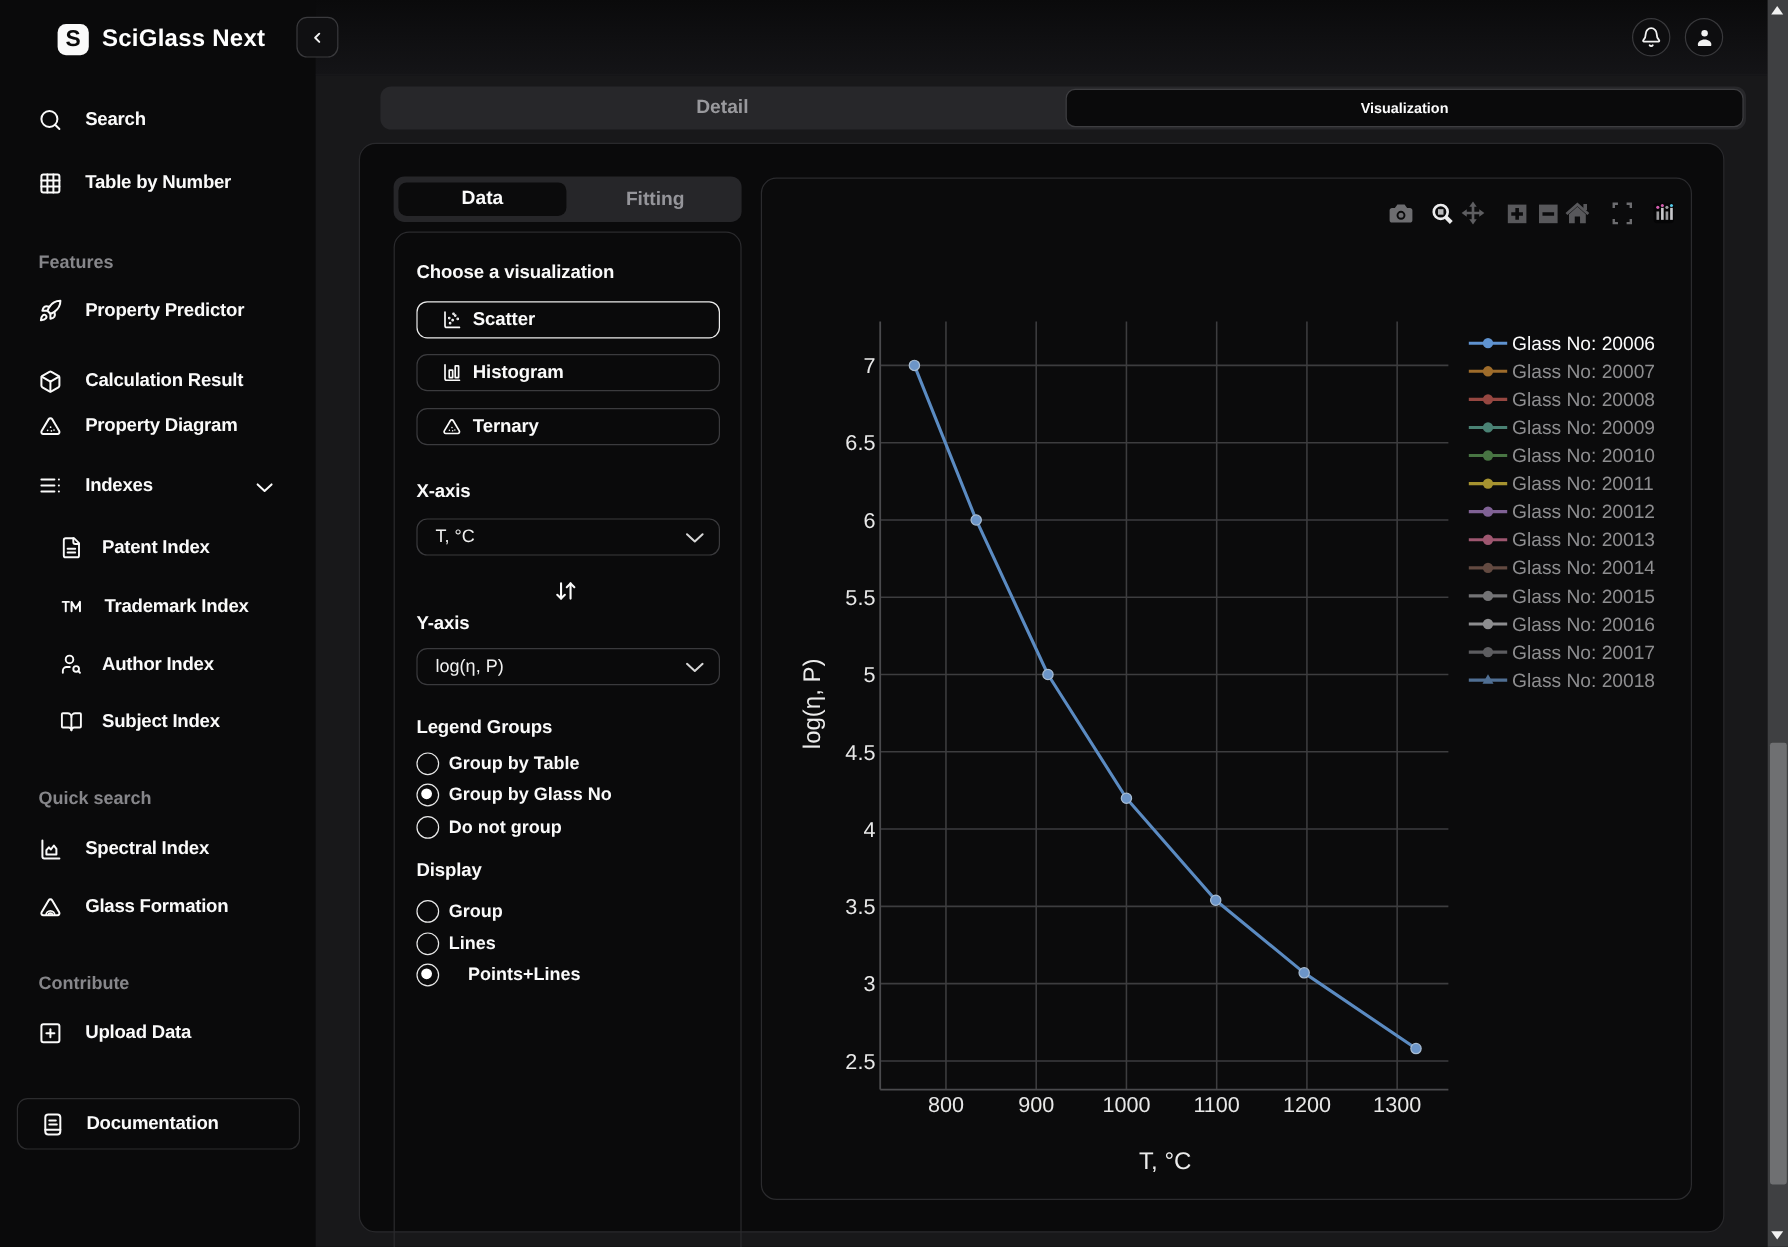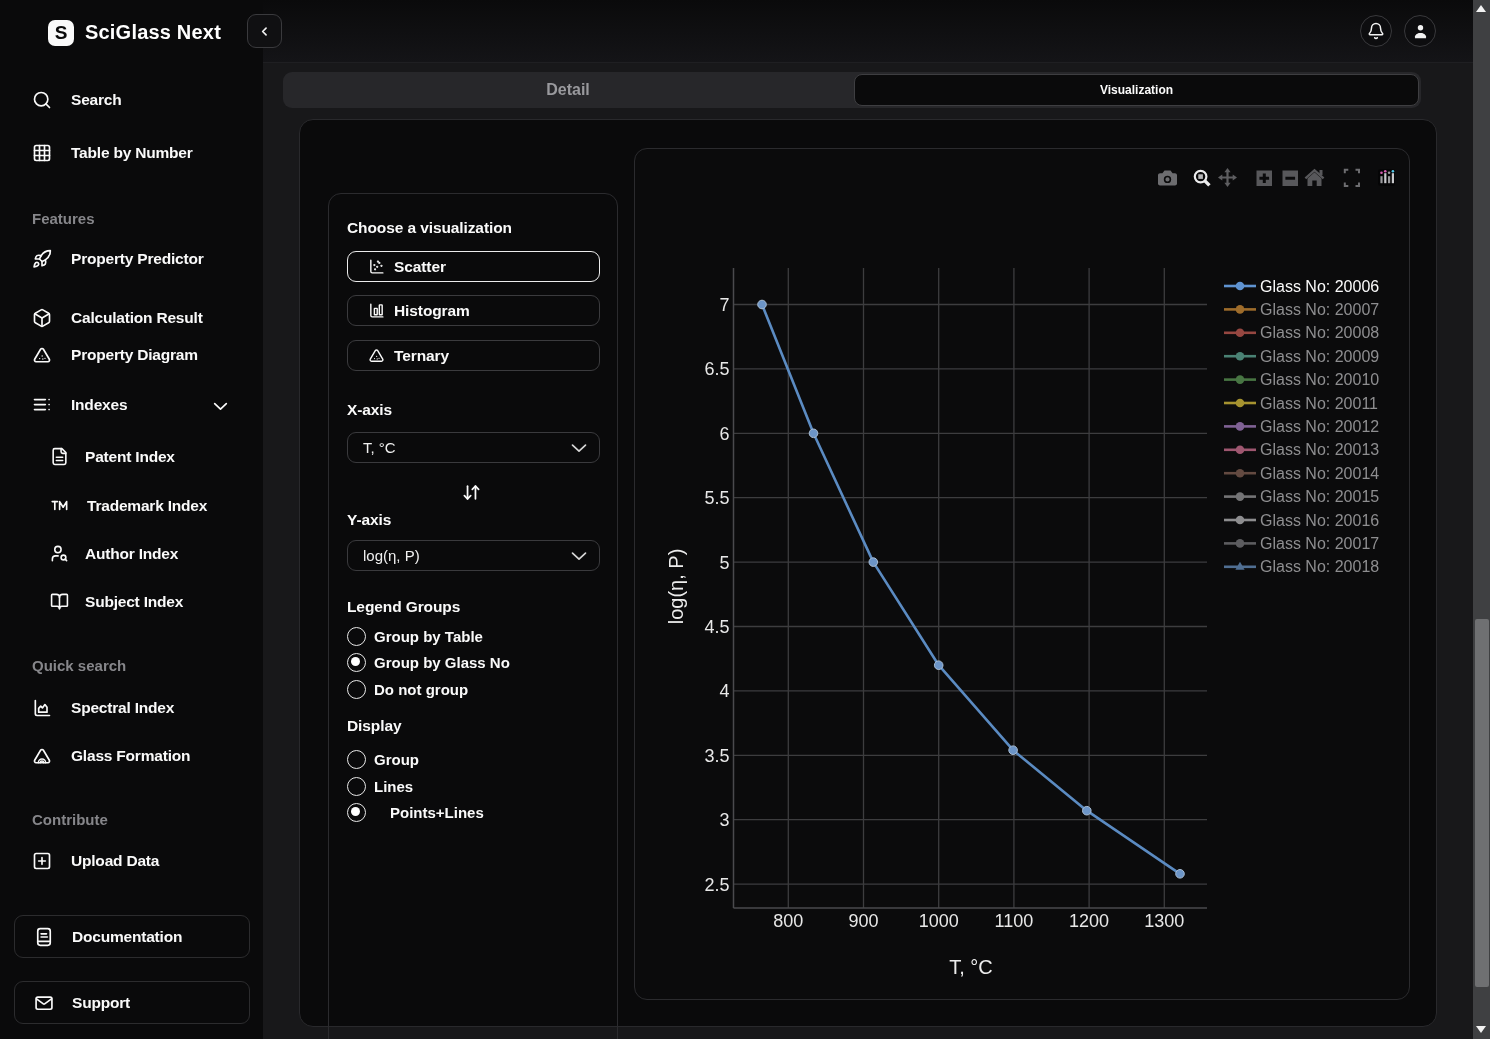--- a/index.html
+++ b/index.html
@@ -26,21 +26,21 @@
   .subrow .t { margin-left:16px; }
   .slabel { position:absolute; left:32px; font-size:15px; font-weight:600; color:#86868a; }
   .botbtn { position:absolute; left:14px; width:236px; height:43px; border:1px solid #2c2c2e; border-radius:9px; display:flex; align-items:center; padding-left:19px; }
   .botbtn .t { margin-left:18px; font-size:15.5px; font-weight:700; letter-spacing:-0.2px; color:#fafafa; }
   #collapse { position:absolute; left:247px; top:14px; width:35px; height:34px; background:#101012; border:1px solid #3a3a3d; border-radius:9px; display:flex; align-items:center; justify-content:center; }
 
   
   .circbtn { position:absolute; top:15px; width:32px; height:32px; border:1px solid #39393c; border-radius:50%; display:flex; align-items:center; justify-content:center; background:#0d0d0f; }
 
   
-  #tabbar { position:absolute; left:20px; top:9px; width:1138px; height:36px; background:#27272a; border-radius:9px; }
+  #tabbar { position:absolute; left:54px; top:9px; width:1138px; height:36px; background:#27272a; border-radius:9px; }
   #tabactive { position:absolute; left:571px; top:2px; width:565px; height:32px; background:#0a0a0b; border:1px solid #3e3e41; border-radius:8px; display:flex; align-items:center; justify-content:center; font-size:12px; font-weight:700; color:#fbfbfb; }
   #tabdetail { position:absolute; left:0; top:0; width:570px; height:36px; display:flex; align-items:center; justify-content:center; font-size:16px; font-weight:700; color:#99999d; }
 
   #card { position:absolute; left:36px; top:56px; width:1138px; height:908px; background:#0a0a0b; border:1px solid #29292c; border-radius:14px; }
 
   
   #segctrl { position:absolute; left:28px; top:27px; width:290px; height:38px; background:#262629; border-radius:9px; }
   #segdata { position:absolute; left:4px; top:5px; width:140px; height:28px; background:#0b0b0c; border-radius:7px; display:flex; align-items:center; justify-content:center; font-size:16px; font-weight:700; color:#fbfbfb; }
   #segfit { position:absolute; left:146px; top:0; width:144px; height:39px; display:flex; align-items:center; justify-content:center; font-size:16px; font-weight:700; color:#95959a; }
   #panel { position:absolute; left:28px; top:73px; width:290px; height:981px; border:1px solid #2b2b2e; border-radius:13px; }
@@ -184,27 +184,20 @@
   </div>
   <div class="botbtn" style="top:915px;">
     <svg width="20" height="20" viewBox="0 0 24 24" fill="none" stroke="#fafafa" stroke-width="2" stroke-linecap="round" stroke-linejoin="round">
         <rect x="4.5" y="2" width="15" height="20" rx="3"></rect>
         <path d="M8.5 8.2h6.5"></path>
         <path d="M8.5 12h7.5"></path>
         <path d="M4.5 17.3h15"></path>
       </svg>
     <div class="t">Documentation</div>
   </div>
-  <div class="botbtn" style="top:981px;">
-    <svg width="20" height="20" viewBox="0 0 24 24" fill="none" stroke="#fafafa" stroke-width="2" stroke-linecap="round" stroke-linejoin="round">
-        <rect x="2.5" y="5" width="19" height="14.5" rx="2"></rect>
-        <path d="m3 7 8.2 6a1.4 1.4 0 0 0 1.6 0L21 7"></path>
-      </svg>
-    <div class="t">Support</div>
-  </div>
 </div>
 
 <div id="topbar">
   <div class="circbtn" style="left:1097px;">
     <svg width="18" height="18" viewBox="0 0 24 24" fill="none" stroke="#f2f2f2" stroke-width="2" stroke-linecap="round" stroke-linejoin="round">
         <path d="M10.268 21a2 2 0 0 0 3.464 0"></path>
         <path d="M3.262 15.326A1 1 0 0 0 4 17h16a1 1 0 0 0 .74-1.673C19.41 13.956 18 12.499 18 8A6 6 0 0 0 6 8c0 4.499-1.411 5.956-2.738 7.326"></path>
       </svg>
   </div>
   <div class="circbtn" style="left:1141px;">
@@ -220,20 +213,24 @@
       <path d="m14.5 17.5-5.5-5.5 5.5-5.5"></path>
     </svg>
 </div>
 
 <div id="content">
   <div id="tabbar">
     <div id="tabdetail">Detail</div>
     <div id="tabactive">Visualization</div>
   </div>
   <div id="card">
+    <div id="segctrl">
+      <div id="segdata">Data</div>
+      <div id="segfit">Fitting</div>
+    </div>
     <div id="panel">
       <div class="ptitle" style="top:25px;">Choose a visualization</div>
       <div class="vbtn sel" style="top:57px;">
         <svg width="17" height="17" viewBox="0 0 24 24" fill="none" stroke="#fafafa" stroke-width="2" stroke-linecap="round" stroke-linejoin="round">
             <path d="M4 3v16a2 2 0 0 0 2 2h15"></path>
             <circle cx="10" cy="16" r="0.6" fill="#fafafa"></circle>
             <circle cx="9" cy="10" r="0.6" fill="#fafafa"></circle>
             <circle cx="13" cy="12.5" r="0.6" fill="#fafafa"></circle>
             <circle cx="16" cy="7" r="0.6" fill="#fafafa"></circle>
             <circle cx="19" cy="11" r="0.6" fill="#fafafa"></circle>

